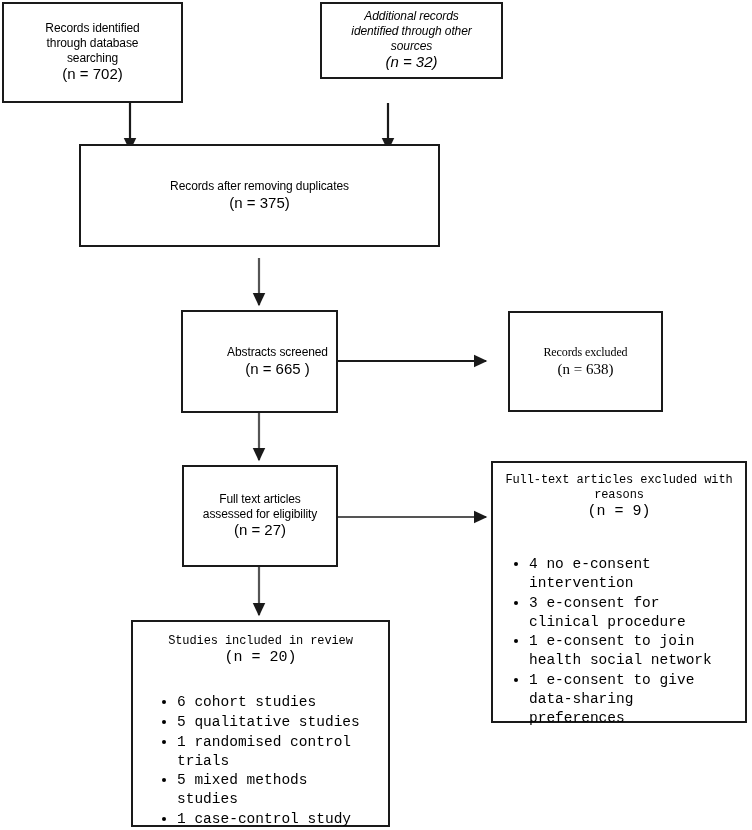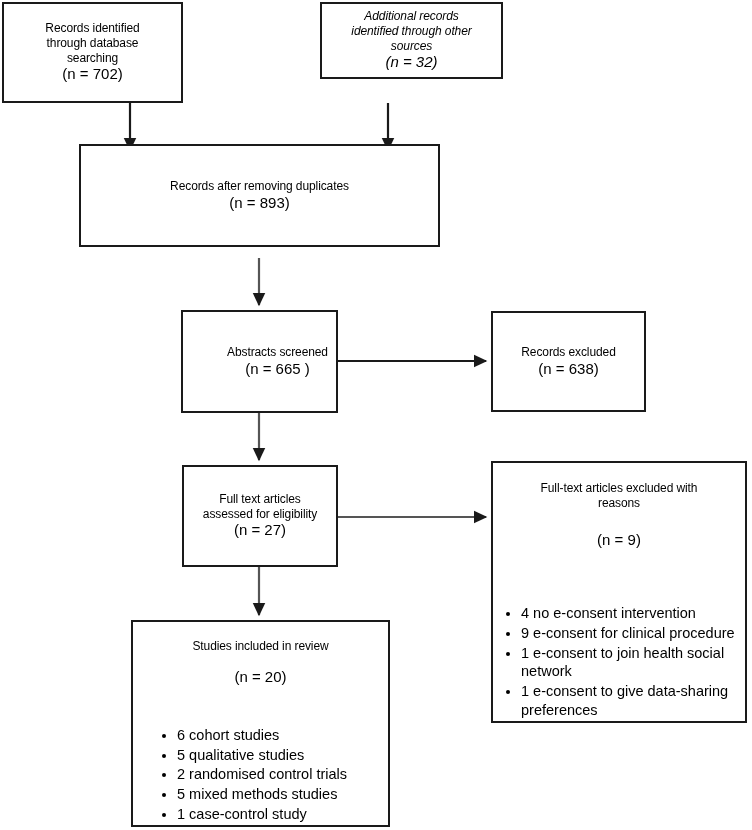--- a/index.html
+++ b/index.html
@@ -22,21 +22,22 @@
     border: 2px solid #1a1a1a;
     background: #ffffff;
     display: flex;
     flex-direction: column;
     align-items: center;
     justify-content: center;
     text-align: center;
     line-height: 1.22;
   }
   .node.top-align {
-    justify-content: space-between;
+    justify-content: center;
+    font-family: Liberation Mono, monospace;
   }
   .node-title {
     white-space: pre-line;
     font-size: 12px;
     letter-spacing: -0.1px;
   }
   .node-count {
     font-size: 15px;
   }
   .bullets {
@@ -110,56 +111,56 @@
 
   <div class="node" style="left:320px;top:2px;width:183px;height:77px;font-style:italic;">
     <div class="node-title">Additional records
 identified through other
 sources</div>
     <div class="node-count">(n = 32)</div>
   </div>
 
   <div class="node" style="left:79px;top:144px;width:361px;height:103px;">
     <div class="node-title">Records after removing duplicates</div>
-    <div class="node-count">(n = 893)</div>
+    <div class="node-count">(n = 375)</div>
   </div>
 
   <div class="node" style="left:181px;top:310px;width:157px;height:103px;padding-left:36px;">
     <div class="node-title">Abstracts screened</div>
     <div class="node-count">(n = 665 )</div>
   </div>
 
-  <div class="node" style="left:491px;top:311px;width:155px;height:101px;">
+  <div class="node" style="left:508px;top:311px;width:155px;height:101px;font-family:Liberation Serif, serif;">
     <div class="node-title">Records excluded</div>
     <div class="node-count">(n = 638)</div>
   </div>
 
   <div class="node" style="left:182px;top:465px;width:156px;height:102px;">
     <div class="node-title">Full text articles
 assessed for eligibility</div>
     <div class="node-count">(n = 27)</div>
   </div>
 
   <div class="node top-align" style="left:491px;top:461px;width:256px;height:262px;padding-top:18px;">
     <div class="node-title">Full-text articles excluded with
 reasons</div>
     <div class="node-count">(n = 9)</div>
-    <ul class="bullets" style="margin-top:34px;width:100%;box-sizing:border-box;padding-left:28px;padding-right:8px;">
+    <ul class="bullets" style="margin-top:34px;width:100%;box-sizing:border-box;padding-left:36px;padding-right:8px;">
       <li>4 no e-consent intervention</li>
-      <li>9 e-consent for clinical procedure</li>
+      <li>3 e-consent for clinical procedure</li>
       <li>1 e-consent to join health social network</li>
       <li>1 e-consent to give data-sharing preferences</li>
     </ul>
   </div>
 
   <div class="node top-align" style="left:131px;top:620px;width:259px;height:207px;padding-top:17px;">
     <div class="node-title">Studies included in review</div>
     <div class="node-count">(n = 20)</div>
     <ul class="bullets" style="margin-top:26px;width:100%;box-sizing:border-box;padding-left:44px;padding-right:16px;">
       <li>6 cohort studies</li>
       <li>5 qualitative studies</li>
-      <li>2 randomised control trials</li>
+      <li>1 randomised control trials</li>
       <li>5 mixed methods studies</li>
       <li>1 case-control study</li>
     </ul>
   </div>
 
 </div>
 
 </body></html>

